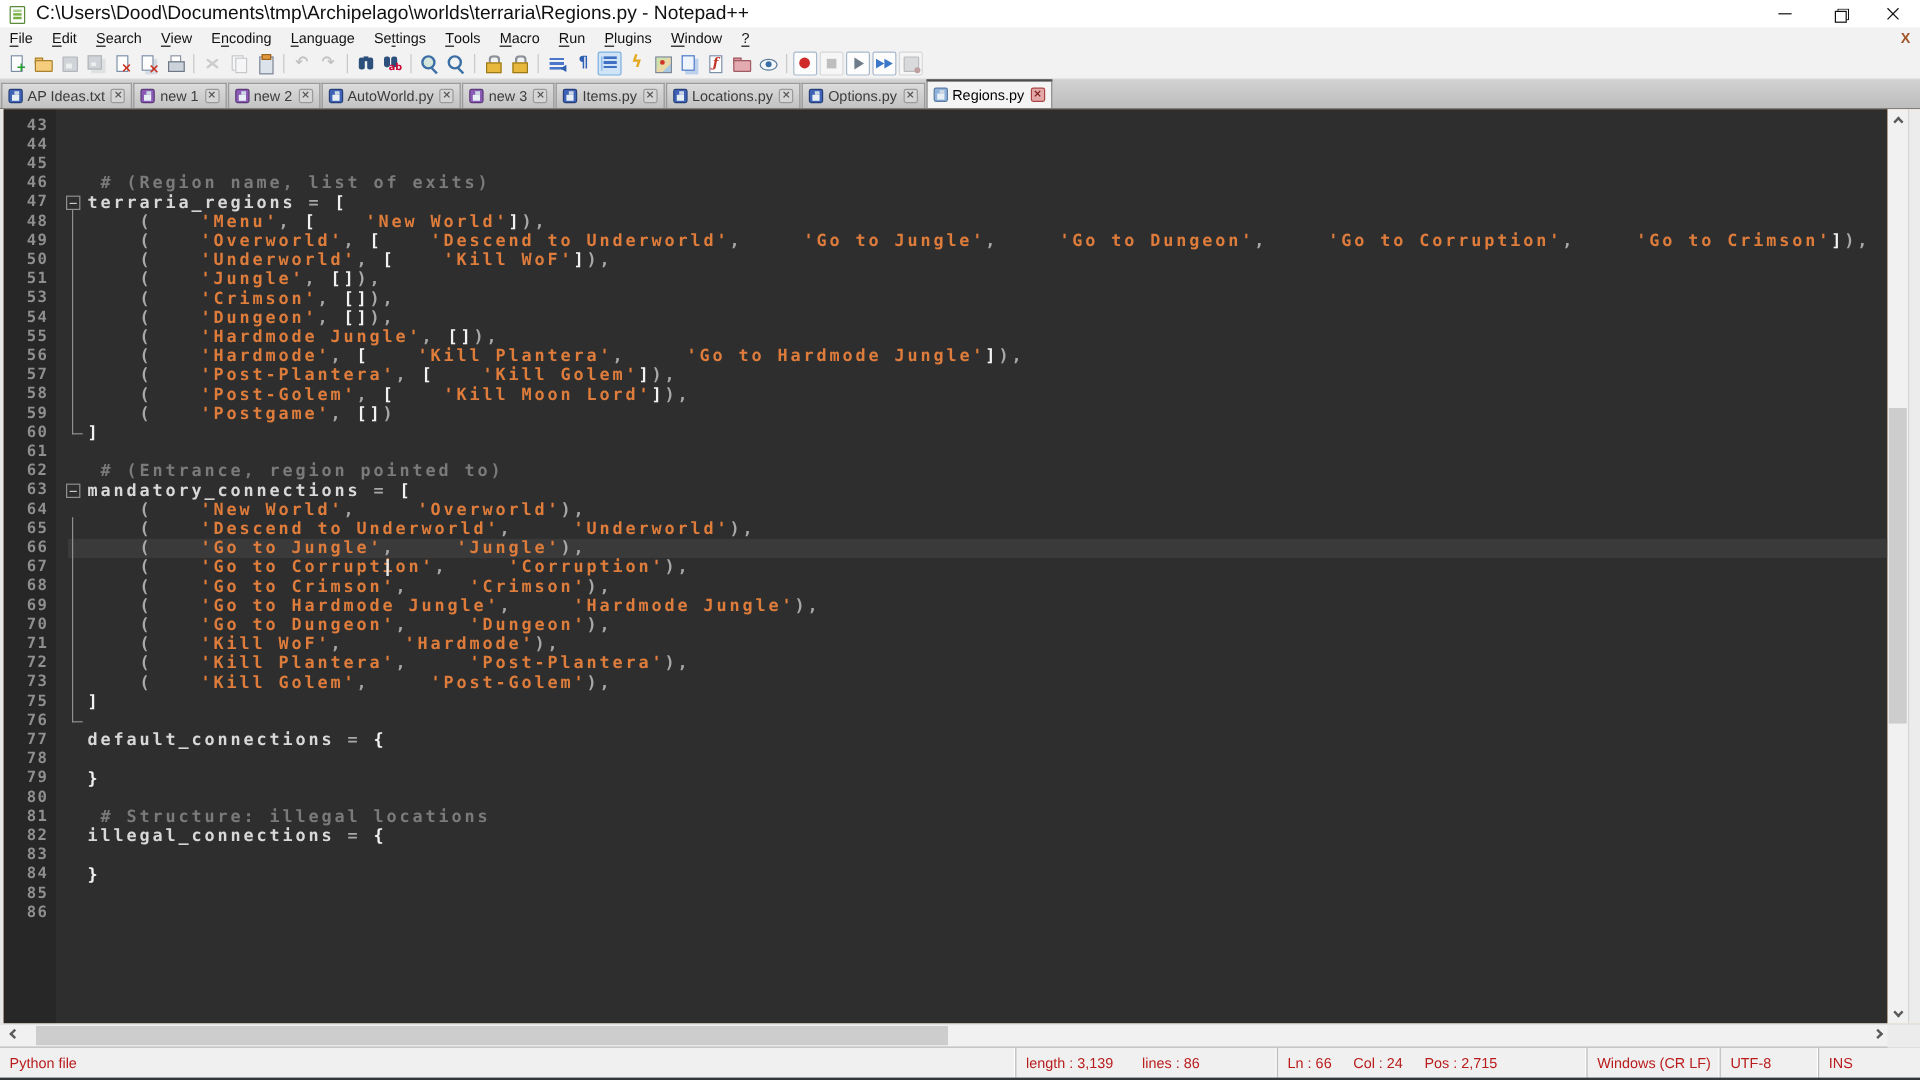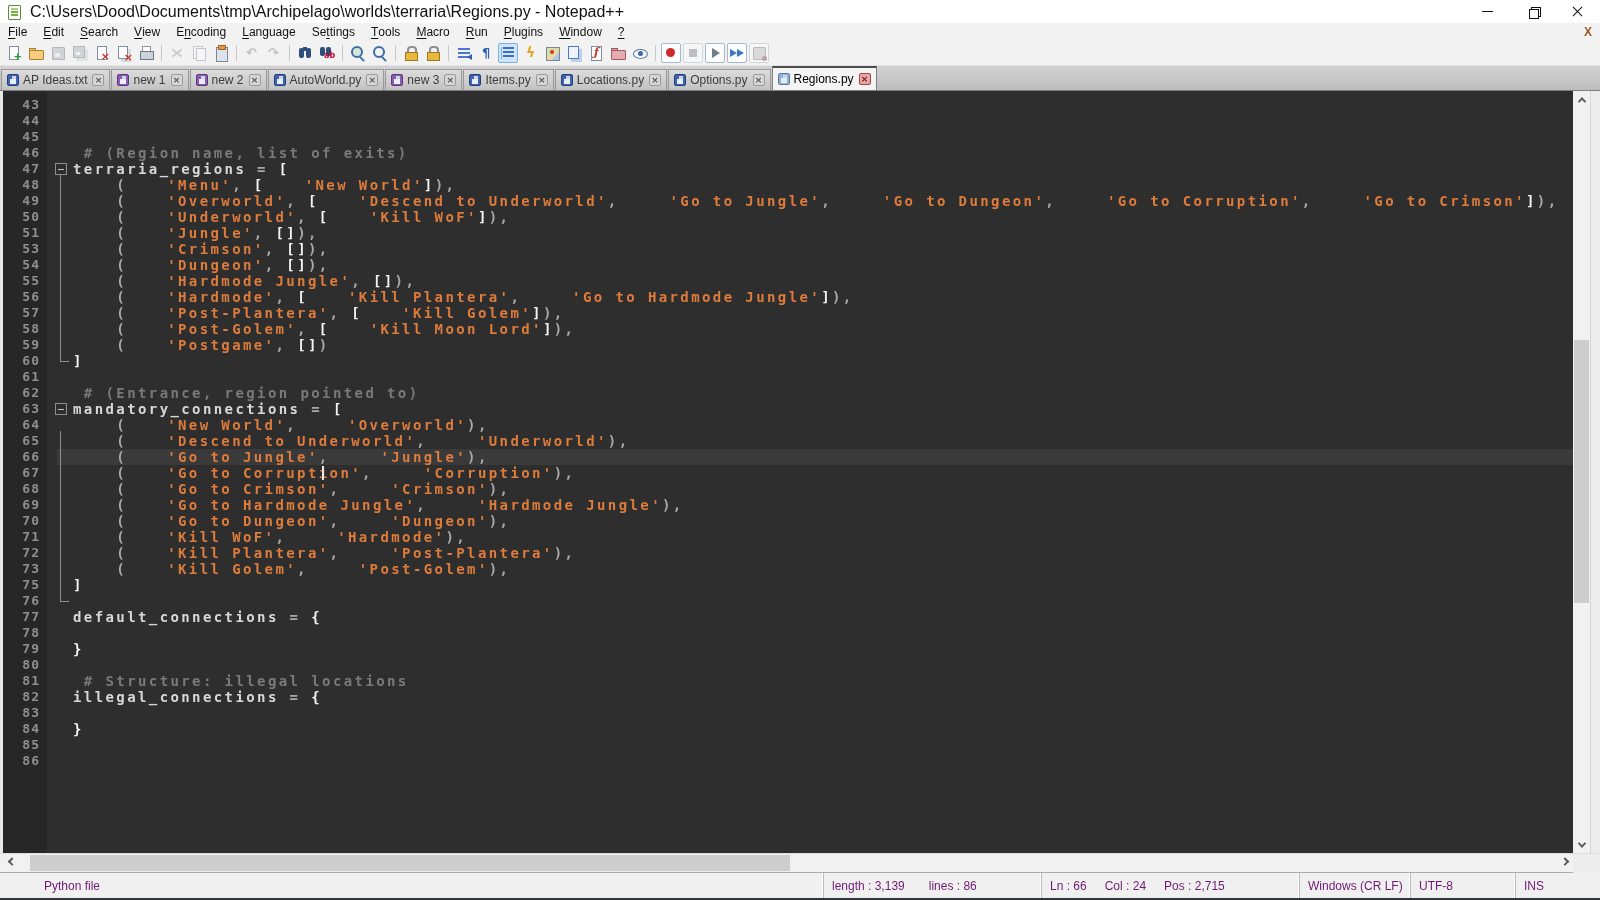--- a/index.html
+++ b/index.html
@@ -142,27 +142,27 @@
   .chev.right { transform:rotate(135deg) translate(-1px,1px); }
   #vthumb { position:absolute; left:1px; top:249px; width:15px; height:263px; background:#cdcdcd; }
   #editor-right-border { flex:1; background:#ececec; border-left:1px solid #d5d5d5; }
   #hscroll-row { flex:0 0 19px; display:flex; background:#f1f1f1; position:relative; border-top:1px solid #dcdcdc; }
   #hs-left { left:3px; top:0; }
   #hs-right { left:1556px; top:0; }
   #hthumb { position:absolute; left:30px; top:1px; width:760px; height:16px; background:#cdcdcd; }
   #hs-corner { position:absolute; left:1573px; top:0; width:27px; height:19px; background:#ececec; }
 
   
-  #statusbar { flex:0 0 26px; background:#f0f0f0; border-top:1px solid #ababab; display:flex; align-items:center; font-size:12px; color:#701a75;padding-left:36px; }
+  #statusbar { flex:0 0 26px; background:#f0f0f0; border-top:1px solid #ababab; display:flex; align-items:center; font-size:12px; color:#b91c1c; }
   .sseg { height:100%; display:flex; align-items:center; padding:0 8px; border-right:1px solid #bcbcbc; box-shadow:inset -1px 0 0 #fff; white-space:nowrap; }
   #seg-type { flex:1 1 auto; }
   #seg-size { width:218px; gap:24px; }
   #seg-pos { width:258px; gap:18px; }
   #seg-eol { width:111px; }
-  #seg-enc { width:105px; }
+  #seg-enc { width:82px; }
   #seg-ins { width:84px; border-right:none; box-shadow:none; }
   #bottom-strip { flex:0 0 2px; background:#33373a; }
 </style>
 </head>
 <body>
 
 <div id="win">
 
   <div id="titlebar">
     <div class="app-icon"></div>

